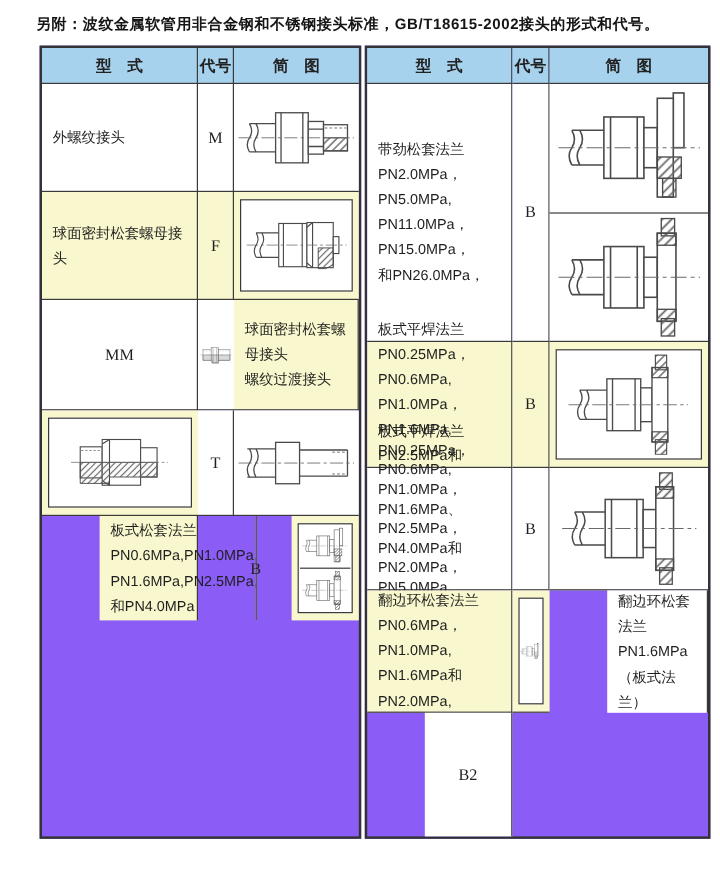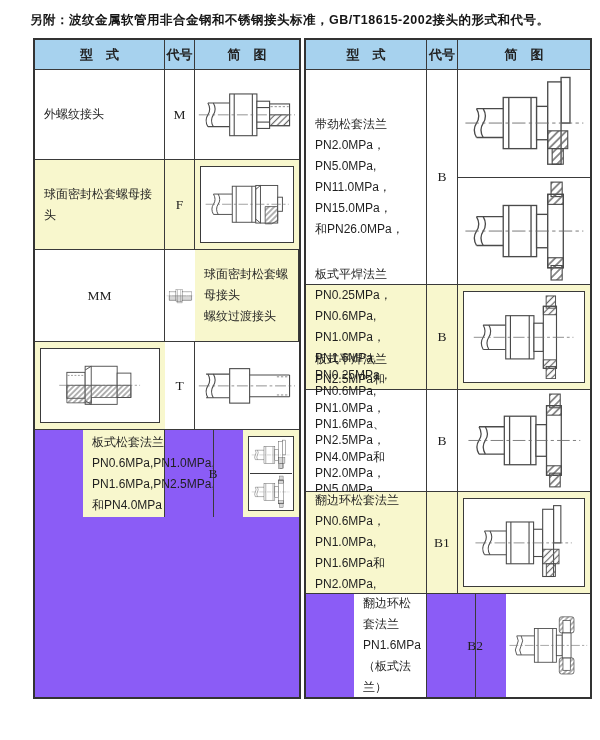--- a/index.html
+++ b/index.html
@@ -291,21 +291,20 @@
       <svg class="dsvg" viewBox="0 0 110 90">
           <use href="#sym-flange-b"></use>
         </svg>
     </div>
 
     <div class="cell type hl">
         <span class="type-text">翻边环松套法兰
 PN0.6MPa，PN1.0MPa,
 PN1.6MPa和PN2.0MPa,</span>
       </div>
-    <div class="cell code hl">B1</div>
     <div class="cell diag clast hl">
       <div class="inset">
         <svg class="dsvg" viewBox="0 0 110 90">
             <use href="#sym-flange-a"></use>
           </svg>
       </div>
     </div>
 
     <div class="cell type rlast">
         <span class="type-text">翻边环松套法兰

